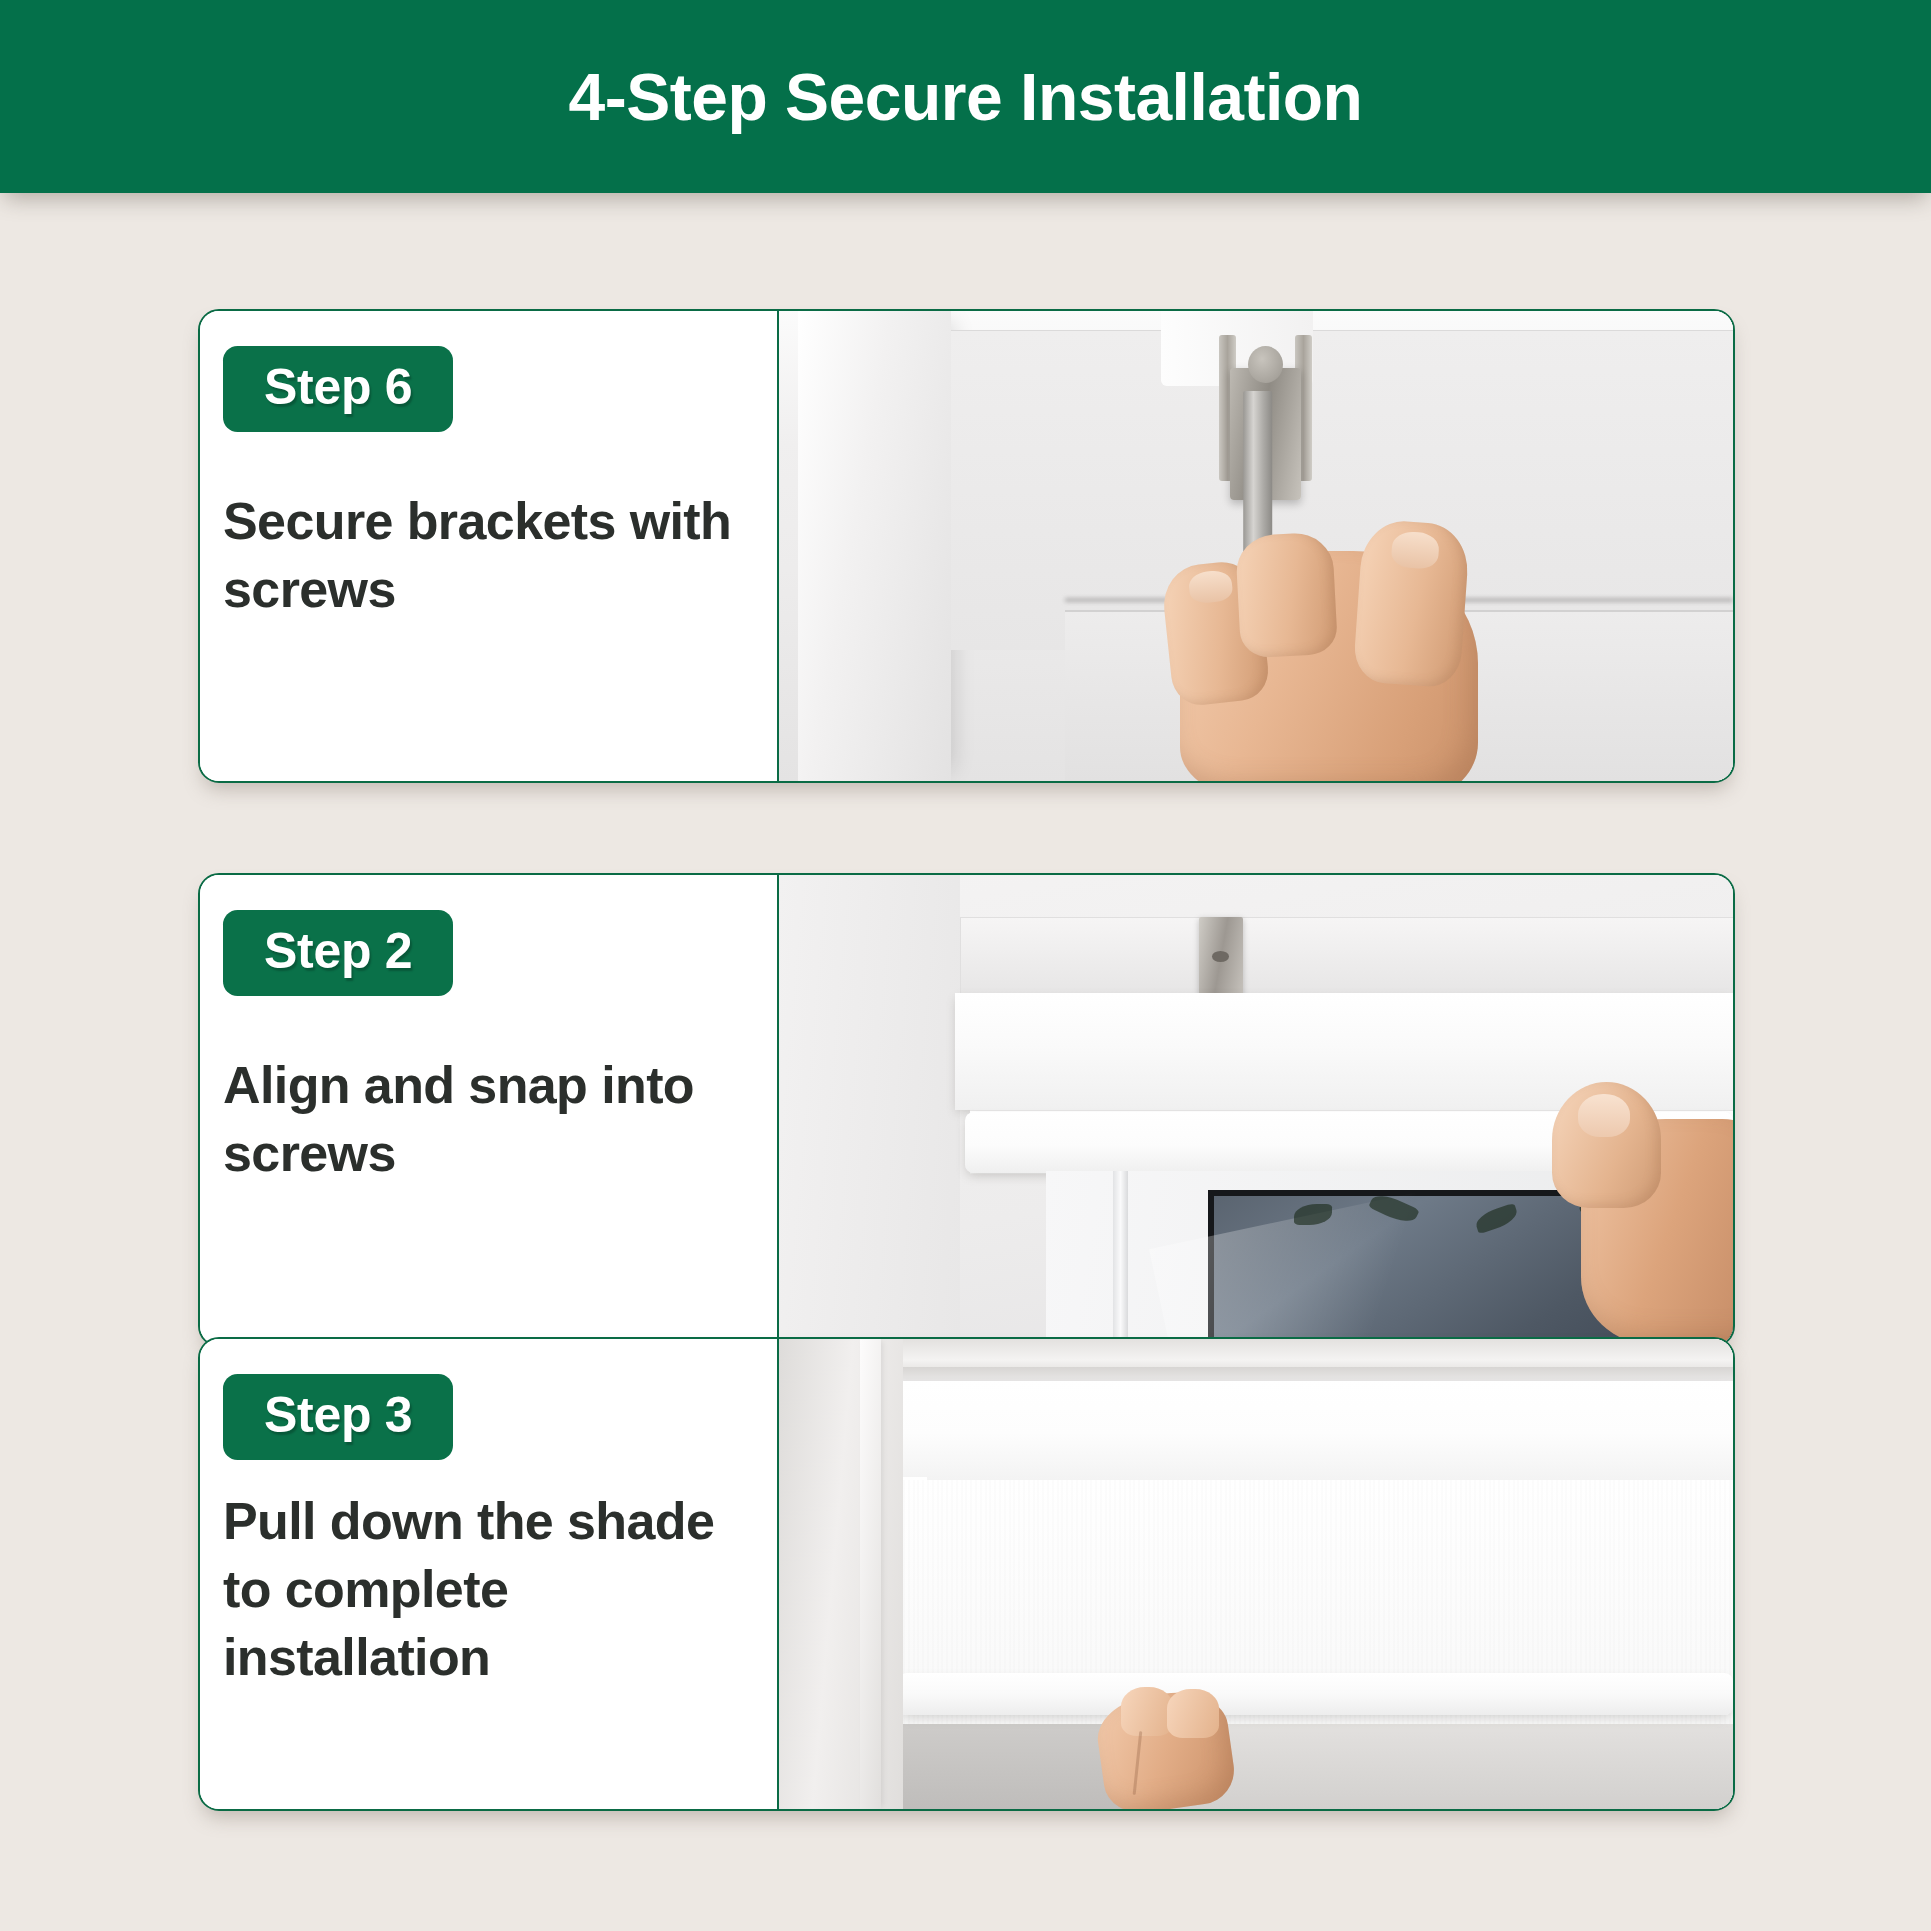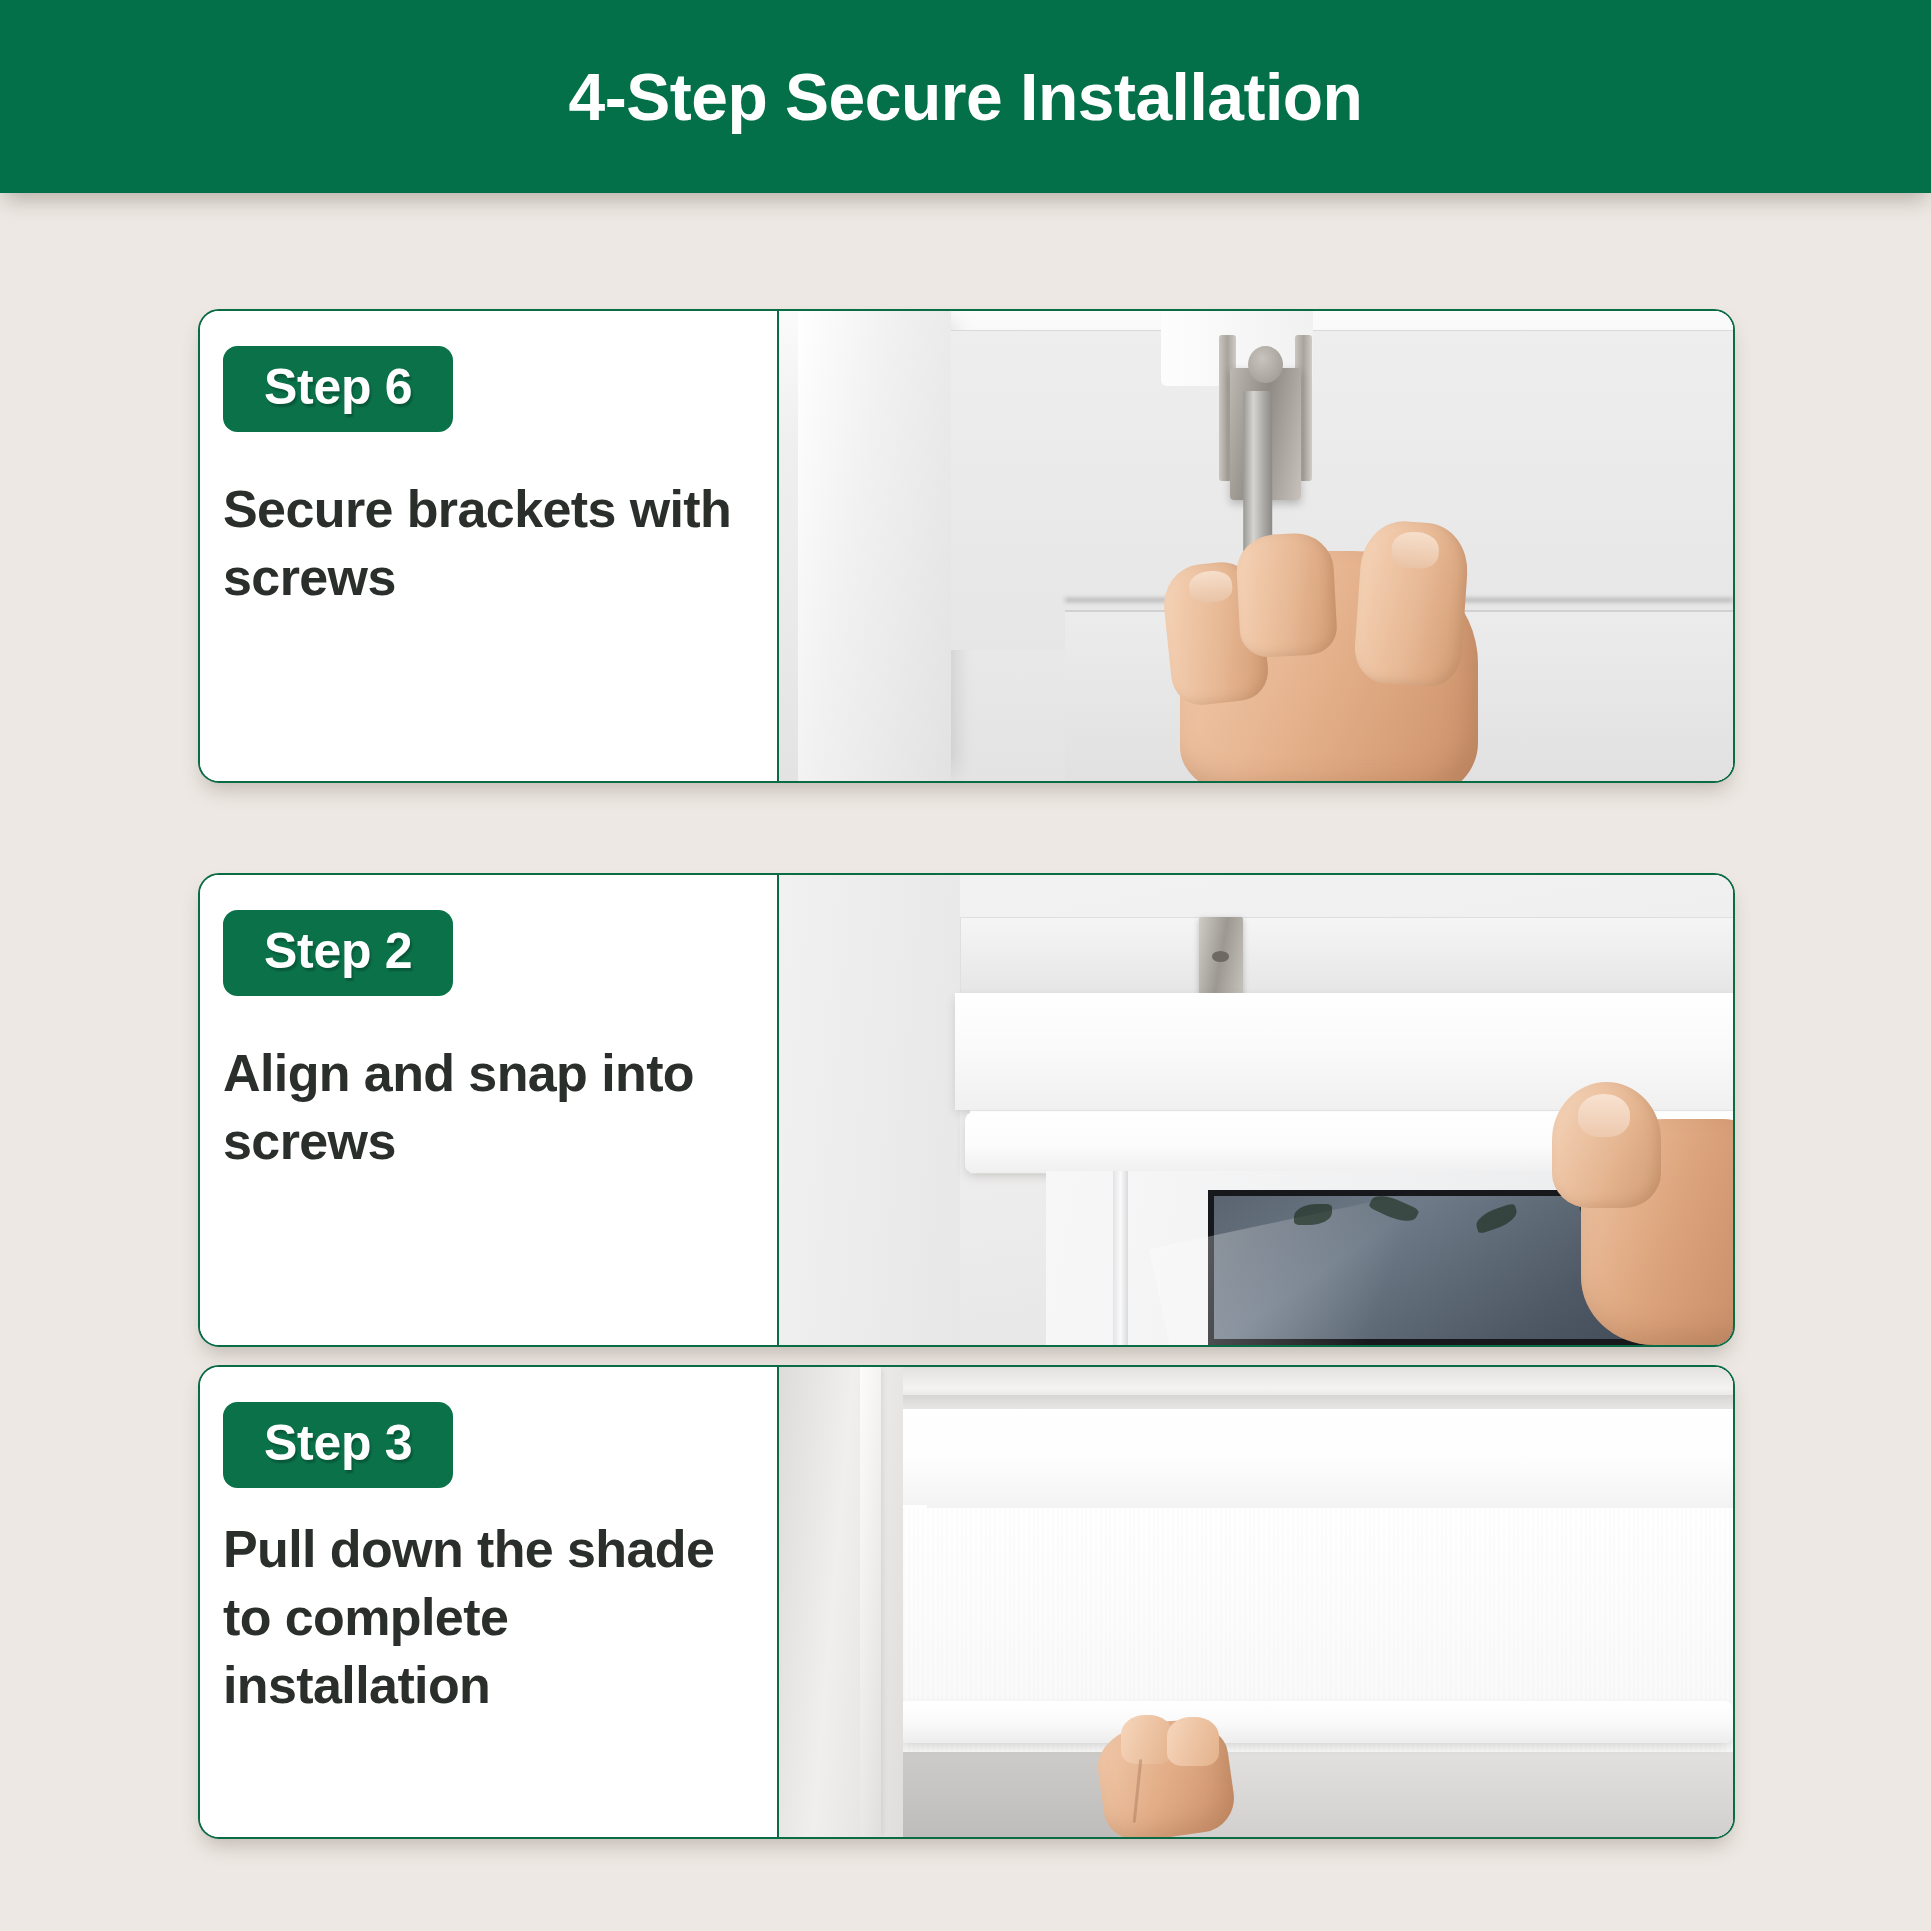--- a/index.html
+++ b/index.html
@@ -51,21 +51,21 @@
     width: 1533px;
     border: 2.9px solid #0A6B45;
     border-radius: 21px;
     background: #FFFFFF;
     box-shadow: 0 11.6px 19.3px -5.8px rgba(120,108,98,0.38);
     overflow: hidden;
     display: flex;
   }
   #card-1 { top: 116px;  height: 470px; }
   #card-2 { top: 680px;  height: 470px; }
-  #card-3 { top: 1172px; height: 470px; }
+  #card-3 { top: 1144px; height: 470px; }
 
   .card-text-pane {
     width: 579px;
     flex: 0 0 579px;
     background: #FFFFFF;
     border-right: 2.9px solid #0A6B45;
     box-sizing: border-box;
     padding: 35px 0 0 23px;
     position: relative;
   }
@@ -75,21 +75,21 @@
     color: #FFFFFF;
     font-size: 50px;
     font-weight: bold;
     letter-spacing: -0.3px;
     padding: 16.4px 41px 20px 41px;
     border-radius: 14.5px;
     text-shadow: 1.9px 2.9px 1.9px rgba(0,0,0,0.22);
     line-height: 1;
   }
   .step-desc {
-    margin-top: 44px;
+    margin-top: 56px;
     padding-right: 29px;
     color: #2B2F2C;
     font-size: 52px;
     font-weight: bold;
     line-height: 1.30;
     letter-spacing: -0.6px;
   }
   #card-3 .step-desc { margin-top: 28px; }
 
   .card-photo-pane {

